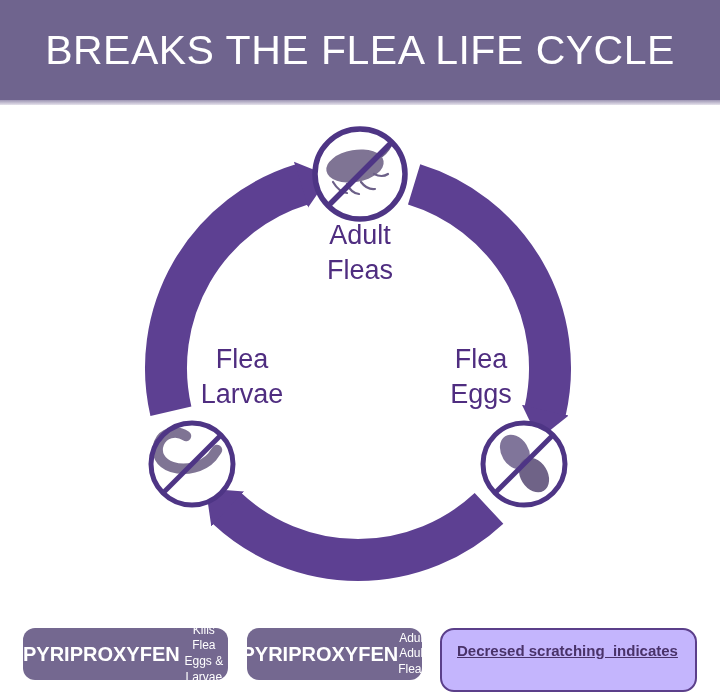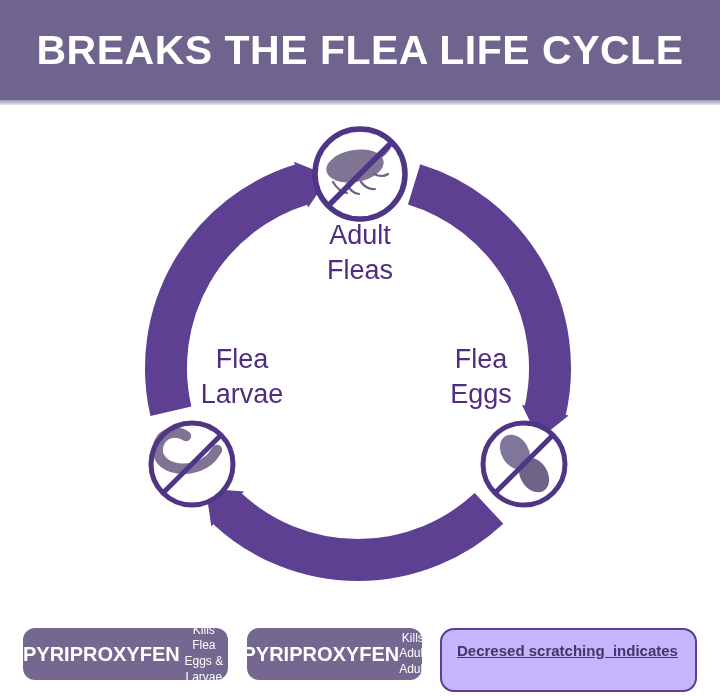--- a/index.html
+++ b/index.html
@@ -6,21 +6,21 @@
   .page{
     position:relative;width:720px;height:696px;overflow:hidden;background:#ffffff;
     font-family:"Liberation Sans", sans-serif;
   }
   
   .banner{
     position:absolute;left:0;top:0;width:720px;height:100px;background:#6f648e;
     display:flex;align-items:center;justify-content:center;
   }
   .banner h1{
-    margin:0;color:#ffffff;font-size:41px;font-weight:bold;letter-spacing:.5px;
+    margin:0;color:#ffffff;font-size:41px;font-weight:normal;letter-spacing:.5px;
   }
   .banner-edge{
     position:absolute;left:0;top:100px;width:720px;height:5px;
     background:linear-gradient(#9c94b3,#e6e3ec);
   }
   
   .diagram{position:absolute;left:0;top:100px;}
   .node-label{
     font-family:"Liberation Sans", sans-serif;font-size:27px;fill:#4f2d80;
   }
@@ -99,20 +99,20 @@
     <text class="node-label" x="242" y="268" text-anchor="middle">Flea</text>
     <text class="node-label" x="242" y="303" text-anchor="middle">Larvae</text>
   </svg>
 
   <div class="pill pill1">
     <div class="name">PYRIPROXYFEN</div>
     <div class="effect">Kills Flea Eggs &amp; Larvae</div>
   </div>
   <div class="pill pill2">
     <div class="name">PYRIPROXYFEN</div>
-    <div class="effect">Kills Adult Adult</div>
+    <div class="effect">Adult Adult Fleas</div>
   </div>
 
   <div class="note">
     <div>Decresed scratching  indicates</div>
   </div>
 
 </div>
 
 </body></html>

